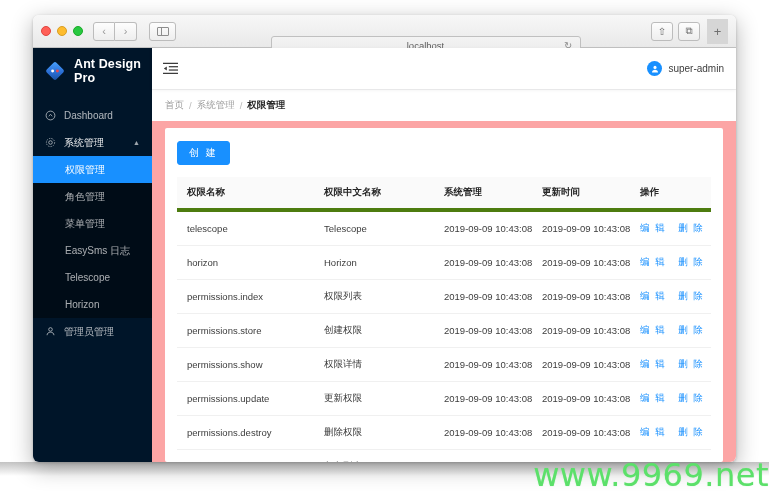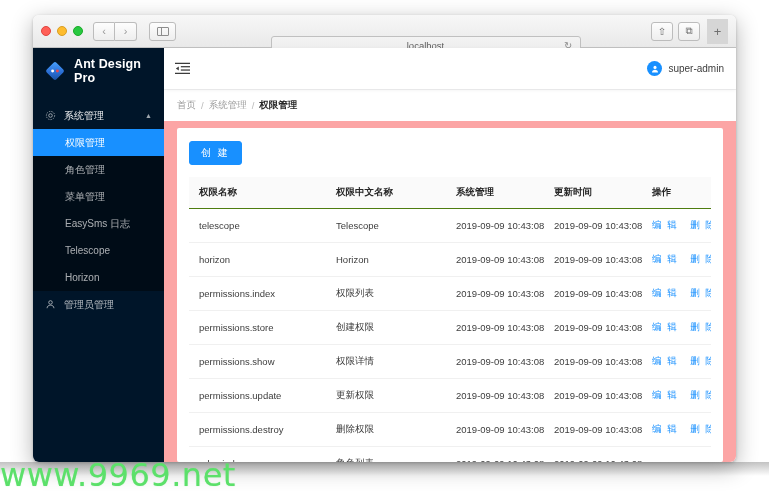--- a/index.html
+++ b/index.html
@@ -101,21 +101,21 @@
     background: #d6d6d6;
     display: flex; align-items: center; justify-content: center;
     font-size: 13px; color: #6f6f6f;
   }
 
   
   #app { display: flex; height: 414px; background: #f0f2f5; }
 
   
   #sidebar {
-    width: 131px; background: #001529;
+    width: 119px; background: #001529;
     flex-shrink: 0; color: #ffffff;
     position: relative;
   }
   #logo {
     height: 46px; display: flex; align-items: center;
     padding-left: 11px; gap: 8px;
   }
   #logomark { width: 22px; height: 22px; flex-shrink: 0; }
   #logotext { font-size: 12.5px; font-weight: bold; color: #ffffff; letter-spacing: .1px; }
 
@@ -181,42 +181,42 @@
     font-size: 10px; padding: 4px 11px;
     border-radius: 3px; letter-spacing: 2px;
     border: 1px solid #1890ff;
   }
 
   table { width: 100%; border-collapse: collapse; margin-top: 12px; table-layout: fixed; }
   thead th {
     background: #fafafa;
     font-size: 9.5px; color: #262626; font-weight: bold;
     text-align: left; padding: 9px 0 9px 10px;
-    border-bottom: 1px solid #4d7c0f;
+    border-bottom: 4px solid #4d7c0f;
   }
   tbody td {
     font-size: 9.5px; color: #3c3c3c;
     padding: 10px 0 10px 10px;
     border-bottom: 1px solid #f0f0f0;
     white-space: nowrap; overflow: hidden;
   }
   .col-name { width: 137px; }
   .col-cn { width: 120px; }
   .col-created { width: 98px; }
   .col-updated { width: 98px; }
   .col-actions { width: auto; }
   td.actions { padding-left: 10px; }
   .alink { color: #1890ff; letter-spacing: 1.5px; }
   .alink + .alink { margin-left: 12px; }
 
   
   #watermark {
     position: absolute;
     left: 0; right: 0; top: 456px;
-    text-align: left;
+    text-align: right;
     font-size: 32px;
     color: #5ce06a;
     font-family: "DejaVu Sans", sans-serif;
     letter-spacing: .5px;
     z-index: 10;
     text-shadow: 0 0 1px rgba(92,224,106,0.5);
   }
   #shadowstrip {
     position: absolute; left: 0; right: 0; top: 462px; height: 14px;
     background: linear-gradient(rgba(120,120,120,0.45), rgba(255,255,255,0));
@@ -275,20 +275,27 @@
             </defs>
             <rect x="6" y="6" width="20" height="20" rx="3" transform="rotate(45 16 16)" fill="url(#g1)"></rect>
             <circle cx="12.5" cy="16" r="2.1" fill="#ffffff"></circle>
             <circle cx="19.5" cy="16" r="2.1" fill="#e8484f"></circle>
           </svg>
           <span id="logotext">Ant Design Pro</span>
         </div>
 
         <div class="menu">
 
+          <div class="mitem">
+            <svg class="micon" viewBox="0 0 16 16">
+              <circle cx="8" cy="8" r="6.4" fill="none" stroke="#ffffff" stroke-width="1.2"></circle>
+              <path d="M5.5 9.2 L8 6.2 L10.5 9.2" fill="none" stroke="#ffffff" stroke-width="1.1"></path>
+            </svg>
+            <span>Dashboard</span>
+          </div>
 
           <div class="mitem group">
             <svg class="micon" viewBox="0 0 16 16">
               <circle cx="8" cy="8" r="2.6" fill="none" stroke="#ffffff" stroke-width="1.2"></circle>
               <circle cx="8" cy="8" r="6" fill="none" stroke="#ffffff" stroke-width="1.1" stroke-dasharray="2 1.6"></circle>
             </svg>
             <span>系统管理</span>
             <span class="arrow">▲</span>
           </div>
 

